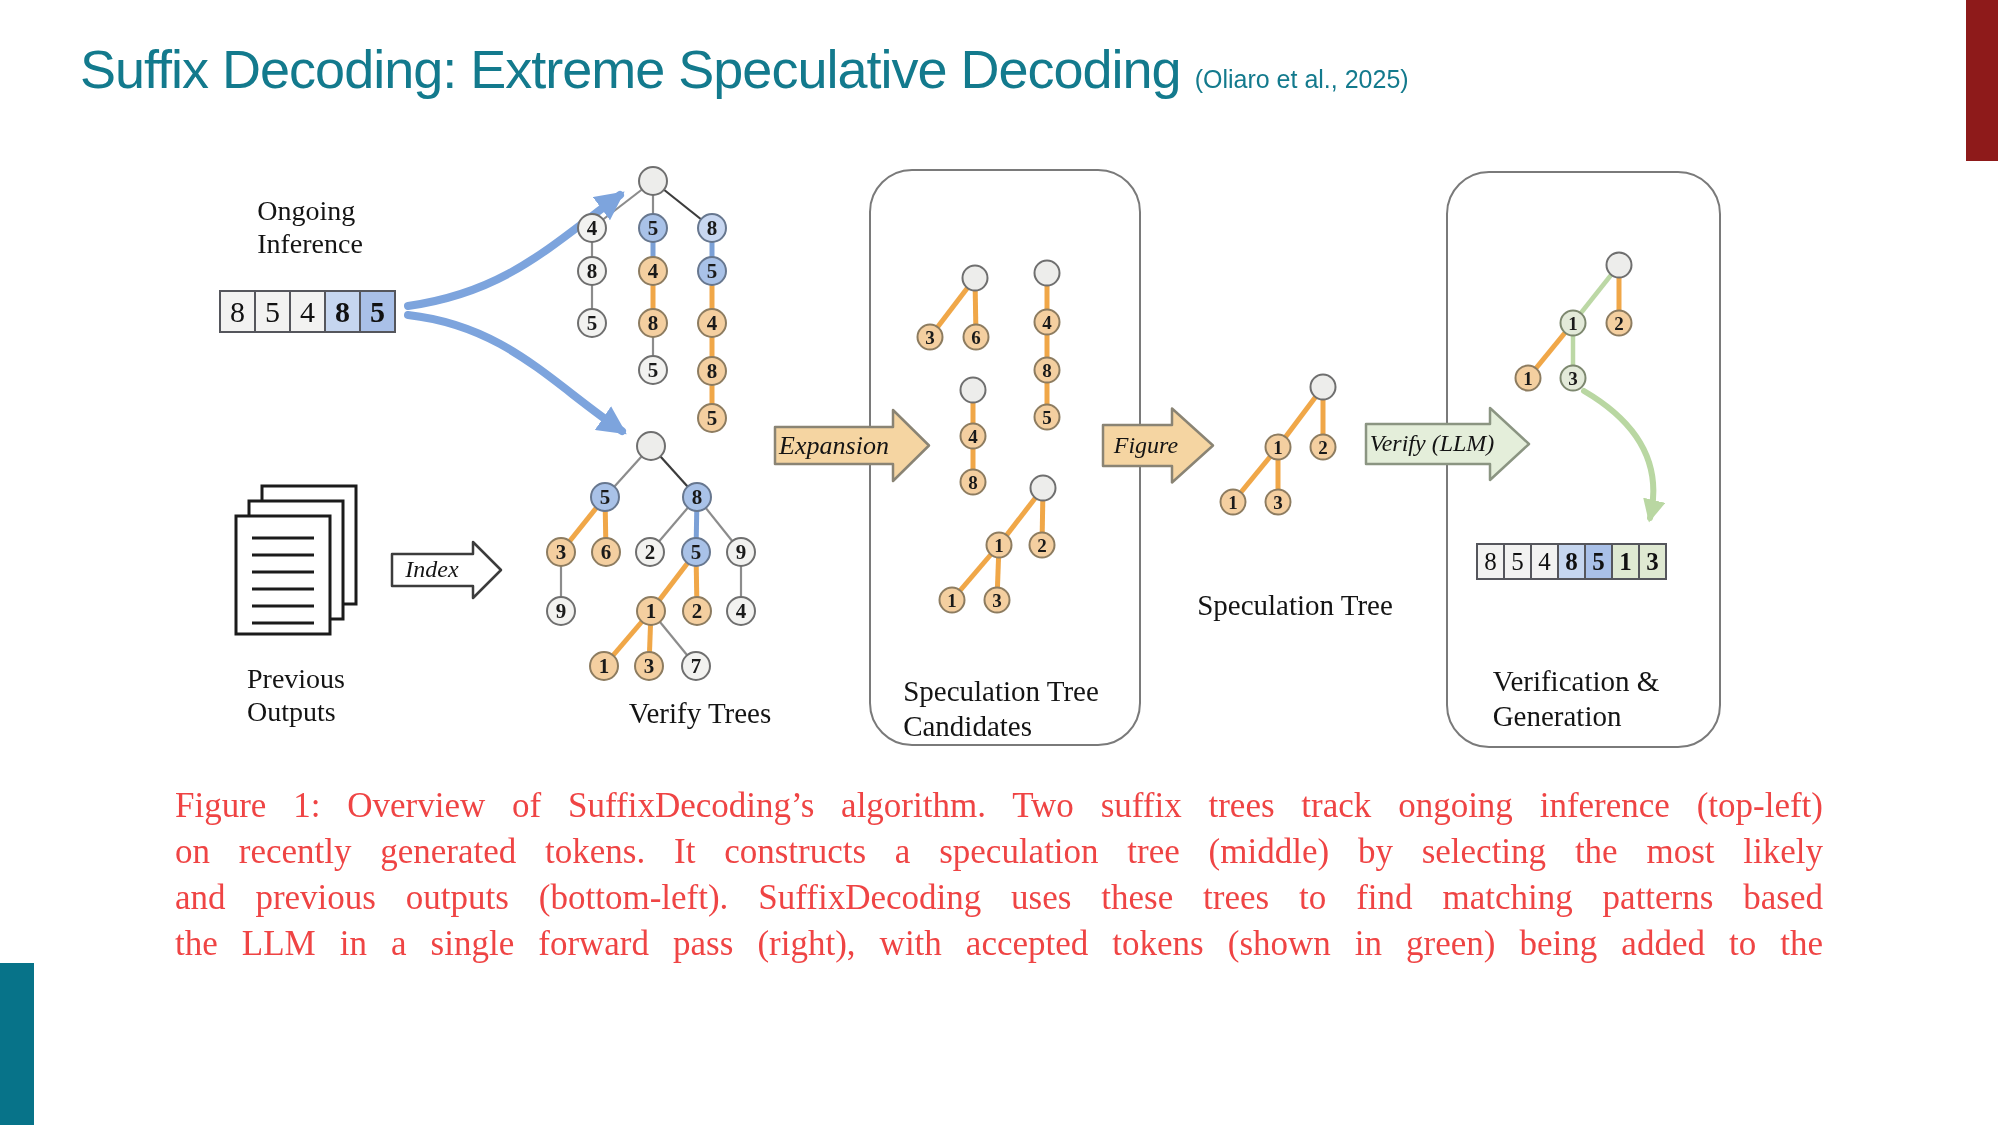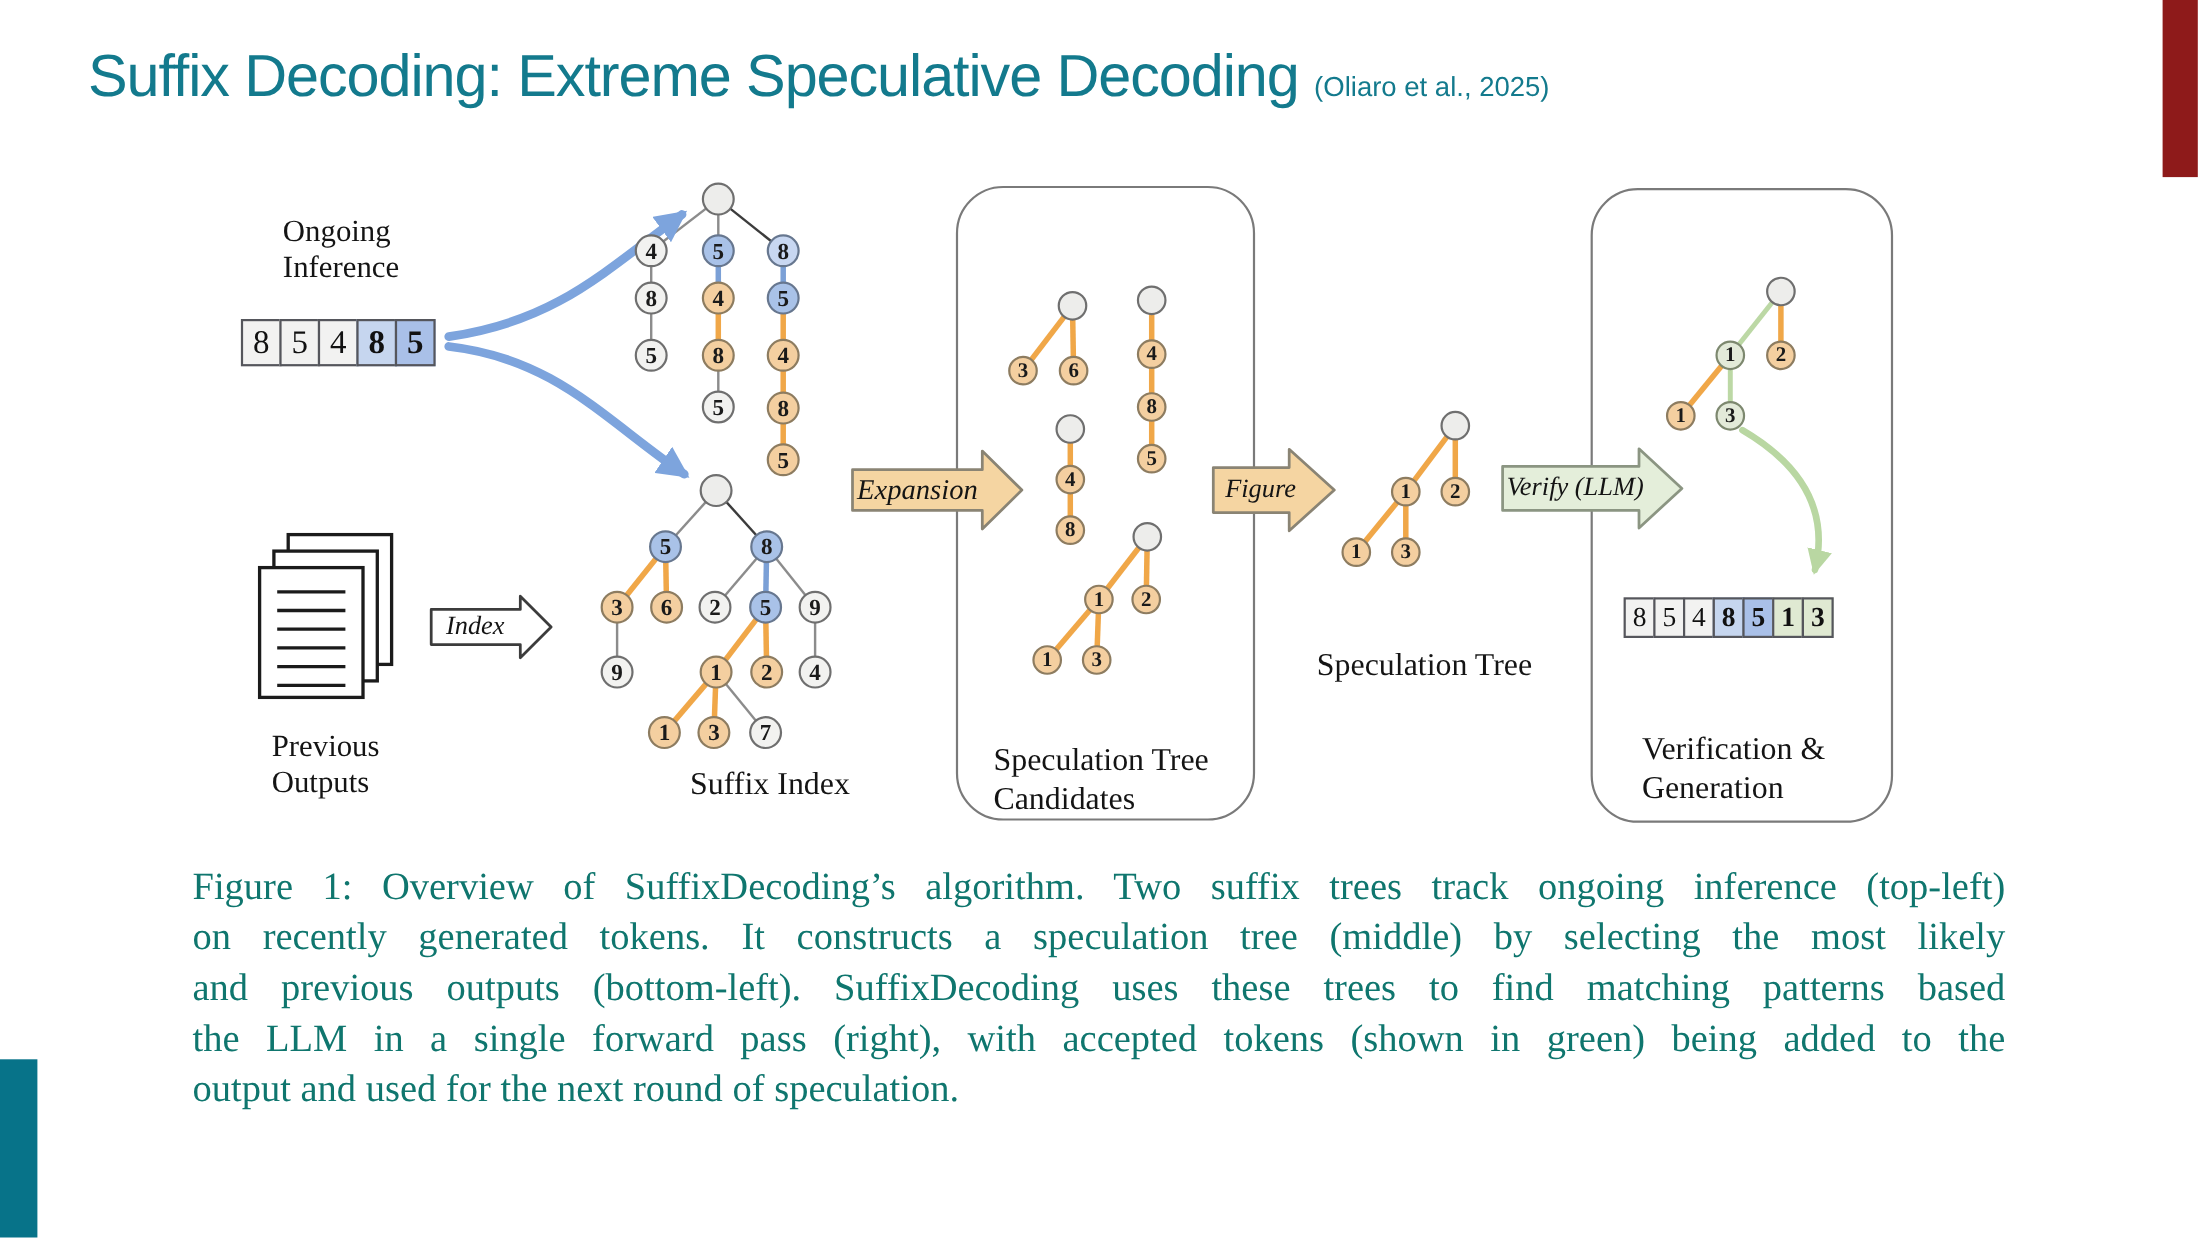--- a/index.html
+++ b/index.html
@@ -37,21 +37,21 @@
   .cells.input .cell{width:37px;height:43px;font-size:30px;}
   .cells.output .cell{width:29px;height:37px;font-size:25px;}
   .cell.lb{background:#c6d6ef;}
   .cell.b{background:#a9c0e8;}
   .cell.gr{background:#dfe9d2;}
   .cell.bold{font-weight:bold;}
   .lbl{position:absolute;transform:translateX(-50%);color:#141414;white-space:nowrap;}
   .lbl.big{font-size:29px;line-height:35px;}
   .lbl.mid{font-size:28px;line-height:33px;}
   .lbl.arrow-lbl{font-size:24px;font-style:italic;}
-  .caption{position:absolute;left:175px;top:783px;width:1648px;font-size:35px;line-height:46px;color:#0f766e;}
+  .caption{position:absolute;left:175px;top:783px;width:1648px;font-size:35px;line-height:46px;color:#ef4444;}
   .cap-line{text-align:justify;text-align-last:justify;}
   .cap-line.last{text-align-last:left;}
 </style>
 </head>
 <body>
 
 <div class="bar-red" style="background:#8e1a1a"></div>
 <div class="bar-teal" style="background:#077389"></div>
 
 <div class="title" style="color:#137a8d">
@@ -252,35 +252,34 @@
   </div>
 
 <div class="lbl mid" style="left:310px;top:194px">
   <div>Ongoing</div>
   <div>Inference</div>
 </div>
 <div class="lbl mid" style="left:296px;top:662px">
   <div>Previous</div>
   <div>Outputs</div>
 </div>
-<div class="lbl big" style="left:700px;top:696px">Suffix Index</div>
+<div class="lbl big" style="left:700px;top:696px">Verify Trees</div>
 <div class="lbl big" style="left:1001px;top:674px">
   <div>Speculation Tree</div>
   <div>Candidates</div>
 </div>
 <div class="lbl big" style="left:1295px;top:588px">Speculation Tree</div>
 <div class="lbl big" style="left:1576px;top:664px">
   <div>Verification &amp;</div>
   <div>Generation</div>
 </div>
 
 <div class="lbl arrow-lbl" style="left:432px;top:556px">Index</div>
 <div class="lbl arrow-lbl" style="left:834px;top:431px;font-size:26px">Expansion</div>
 <div class="lbl arrow-lbl" style="left:1146px;top:432px">Figure</div>
 <div class="lbl arrow-lbl" style="left:1432px;top:430px">Verify (LLM)</div>
 
 <div class="caption">
   <div class="cap-line">Figure 1: Overview of SuffixDecoding’s algorithm. Two suffix trees track ongoing inference (top-left)</div>
   <div class="cap-line">on recently generated tokens. It constructs a speculation tree (middle) by selecting the most likely</div>
   <div class="cap-line">and previous outputs (bottom-left). SuffixDecoding uses these trees to find matching patterns based</div>
   <div class="cap-line">the LLM in a single forward pass (right), with accepted tokens (shown in green) being added to the</div>
-  <div class="cap-line last">output and used for the next round of speculation.</div>
 </div>
 
 </body></html>

